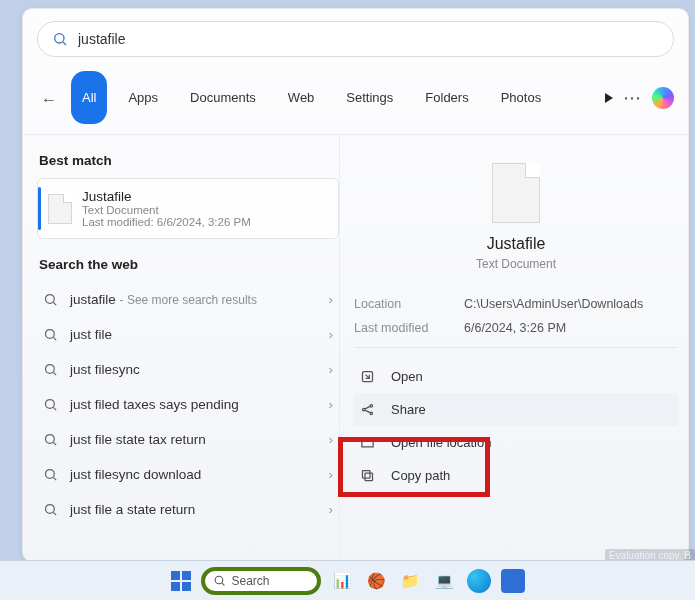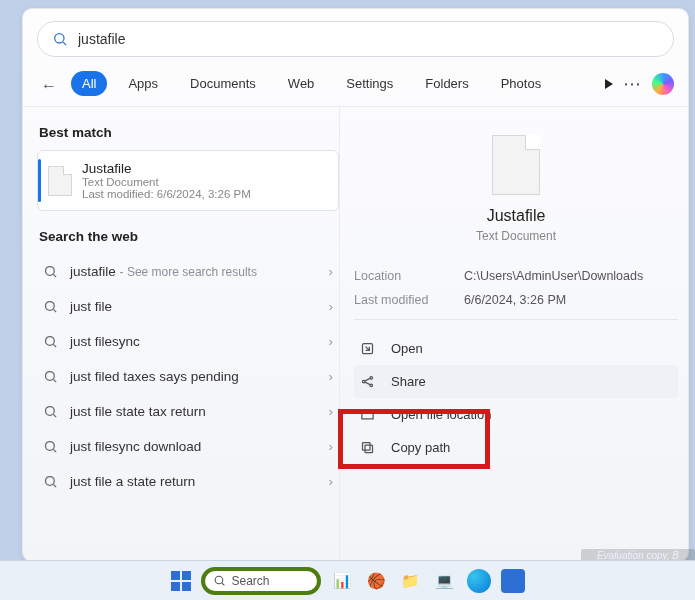--- a/index.html
+++ b/index.html
@@ -15,21 +15,21 @@
     background: #fff; display: flex; align-items: center; padding: 0 14px;
   }
   .searchbar svg { width: 16px; height: 16px; color: #3a78c7; }
   .searchbar input {
     border: none; outline: none; flex: 1; margin-left: 10px; font-size: 14px; color: #333;
   }
   .filters {
     display: flex; align-items: center; gap: 10px; padding: 6px 14px 10px; border-bottom: 1px solid #ececf0;
   }
   .back-arrow { width:24px; text-align:center; color:#555; cursor:pointer;}
-  .pill { padding: 5px 11px; border-radius: 14px; font-size: 13px; color: #333; cursor: pointer; }
+  .pill { padding: 19px 11px; border-radius: 14px; font-size: 13px; color: #333; cursor: pointer; }
   .pill.active { background: #1a73e8; color: #fff; }
   .spacer { flex: 1; }
   .tri { width:0;height:0;border-left:8px solid #222;border-top:5px solid transparent;border-bottom:5px solid transparent;cursor:pointer;}
   .dots { font-size: 18px; color: #555; letter-spacing: 1px; cursor:pointer;}
   .copilot {
     width: 22px; height: 22px; border-radius: 50%;
     background: conic-gradient(#3aa0ff,#7b5cff,#ff5cc0,#ffae3a,#3aff8a,#3aa0ff);
     cursor:pointer;
   }
   .body { flex:1; display:flex; overflow:hidden;}
@@ -60,21 +60,21 @@
   .r-title{text-align:center;font-size:16px;color:#222;margin-top:4px;}
   .r-sub{text-align:center;font-size:12px;color:#888;margin-top:4px;}
   .meta{margin-top:26px;font-size:12.5px;color:#555;}
   .meta-row{display:flex;gap:20px;margin-bottom:10px;}
   .meta-row .k{width:90px;color:#8a8f98;}
   .divider{height:1px;background:#e5e7ec;margin:12px 0;}
   .action{display:flex;align-items:center;gap:16px;padding:9px 6px;font-size:13px;color:#333;cursor:pointer;border-radius:4px;}
   .action.share{background:#eef1f5;}
   .action svg{width:15px;height:15px;color:#555;}
   .red-box{position:absolute;border:5px solid #d11b1b;pointer-events:none;}
-  .eval{position:absolute;right:0;bottom:38px;font-size:10px;color:#eef;background:rgba(0,0,0,.15);padding:1px 16px;border-radius:2px;font-style:italic;}
+  .eval{position:absolute;right:0;bottom:38px;font-size:10px;color:#eef;background:rgba(0,0,0,.15);padding:1px 4px;border-radius:2px;}
   .taskbar{
     position:absolute;left:0;right:0;bottom:0;height:40px;background:#eaf0f8;border-top:1px solid #c9d3e2;
     display:flex;align-items:center;justify-content:center;gap:10px;
   }
   .tb-win{width:20px;height:20px;display:grid;grid-template-columns:1fr 1fr;grid-template-rows:1fr 1fr;gap:2px;cursor:pointer;}
   .tb-win span{background:#2e6fd6;}
   .tb-search{display:flex;align-items:center;gap:6px;background:#fff;border:4px solid #4d7c0f;border-radius:16px;padding:3px 14px 3px 8px;font-size:12px;color:#555;cursor:text;width:120px;}
   .tb-search svg{width:13px;height:13px;color:#555;}
   .tb-icon{width:24px;height:24px;border-radius:4px;display:flex;align-items:center;justify-content:center;font-size:15px;cursor:pointer;}
 </style>

